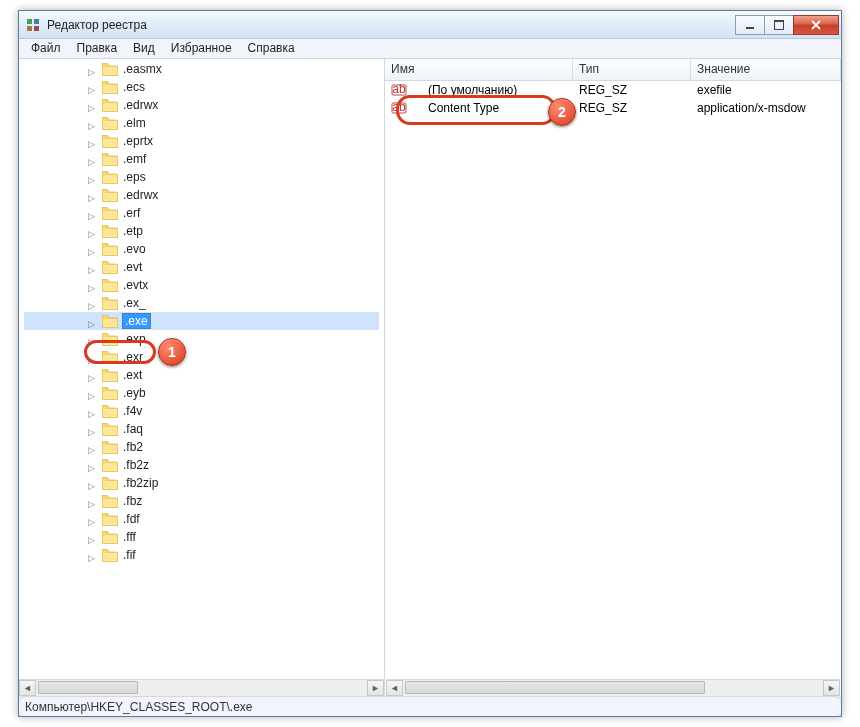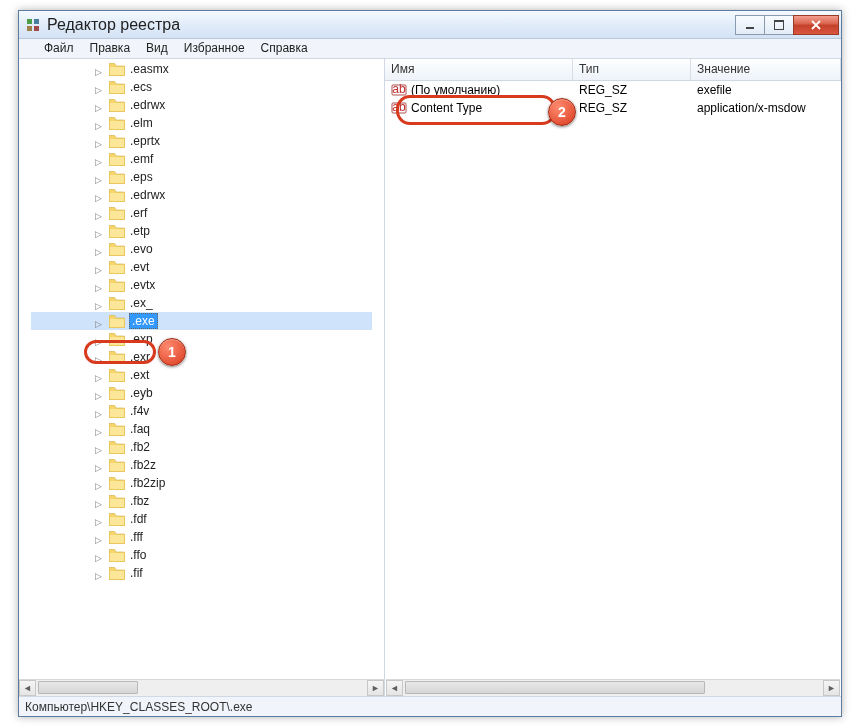--- a/index.html
+++ b/index.html
@@ -2,35 +2,35 @@
 <html><head>
   <meta charset="utf-8">
   <style>
     * { margin: 0; padding: 0; box-sizing: border-box; font-family: "Segoe UI", Tahoma, sans-serif; font-size: 12px; }
     body { background: #fff; width: 860px; height: 727px; position: relative; overflow: hidden; }
     
     .window { position: absolute; top: 10px; left: 18px; width: 824px; height: 707px; border: 1px solid #5a7ca0; background: linear-gradient(to bottom, #e8f0fa 0%, #dce8f6 100%); box-shadow: 0 0 8px rgba(0,0,0,0.3); }
     
     .titlebar { height: 28px; background: linear-gradient(to bottom, #f5faff 0%, #e1ecf9 50%, #d4e2f4 100%); display: flex; align-items: center; padding: 0 2px 0 6px; border-bottom: 1px solid #b8c8dc; }
     .titlebar-icon { width: 16px; height: 16px; margin-right: 6px; }
-    .titlebar-text { flex: 1; color: #222; font-size: 16px; }
+    .titlebar-text { flex: 1; color: #222; font-size: 12px; }
     .win-buttons { display: flex; gap: 0; }
     .win-btn { width: 30px; height: 20px; border: 1px solid #8a9bb0; background: linear-gradient(to bottom, #f8fbfe, #e2ecf7); display: flex; align-items: center; justify-content: center; cursor: pointer; margin-left: -1px; }
     .win-btn.min::before { content: ""; width: 8px; height: 2px; background: #444; margin-top: 6px; }
     .win-btn.max::before { content: ""; width: 8px; height: 7px; border: 1px solid #444; border-top: 2px solid #444; }
     .win-btn.close { width: 46px; background: linear-gradient(to bottom, #f19e90, #d9614a 45%, #c3402a 50%, #d9553e); border-color: #9a3a28; }
     .win-btn.close svg { width: 10px; height: 10px; }
     
-    .menubar { height: 20px; background: #f1f5fb; display: flex; padding: 0 17px; border-bottom: 1px solid #d0d8e4; }
+    .menubar { height: 20px; background: #f1f5fb; display: flex; padding: 0 4px; border-bottom: 1px solid #d0d8e4; }
     .menu-item { padding: 2px 8px; cursor: pointer; color: #222; }
     
     .content { display: flex; height: calc(100% - 28px - 20px - 20px); background: #fff; }
     
     .tree-pane { width: 366px; border-right: 1px solid #d0d8e4; position: relative; overflow: hidden; background: #fff; }
-    .tree { padding: 1px 12px; }
+    .tree { padding: 1px 5px; }
     .tree-item { display: flex; align-items: center; height: 18px; padding-left: 64px; cursor: pointer; white-space: nowrap; }
     .tree-item.selected { background: #cfe3fa; }
     .tree-item.selected .tree-label { border: 1px dotted #666; background: #3399ff; color: #fff; padding: 0 2px; }
     .tree-expand { width: 11px; height: 11px; margin-right: 3px; color: #808080; }
     .tree-expand.collapsed::before { content: "▷"; font-size: 9px; display: inline-block; }
     .folder-icon { width: 16px; height: 13px; margin-right: 4px; }
     .tree-label { color: #222; padding: 0 1px; }
     
     .list-pane { flex: 1; background: #fff; overflow: hidden; }
     .list-header { display: flex; height: 22px; border-bottom: 1px solid #d0d8e4; background: linear-gradient(to bottom, #fdfefe, #eef3f9); }
@@ -38,23 +38,23 @@
     .list-header-col.name { width: 188px; }
     .list-header-col.type { width: 118px; }
     .list-header-col.value { flex: 1; }
     
     .list-body { }
     .list-row { display: flex; height: 18px; align-items: center; cursor: pointer; }
     .list-cell { padding: 0 6px; overflow: hidden; white-space: nowrap; }
     .list-cell.name { width: 188px; display: flex; align-items: center; }
     .list-cell.type { width: 118px; }
     .list-cell.value { flex: 1; }
-    .value-icon { width: 16px; height: 16px; margin-right: 4px; flex-shrink: 0; }
-    
-    .statusbar { height: 20px; background: #f1f5fb; border-top: 1px solid #d0d8e4; padding: 2px 6px; color: #333; display: flex; align-items: center; }
+    .value-icon { width: 16px; height: 16px; margin-right: 21px; flex-shrink: 0; }
+    
+    .statusbar { height: 20px; background: #f1f5fb; border-top: 1px solid #d0d8e4; padding: 2px 6px; color: #333; display: flex; align-items: center; border-radius: 7px; }
     
     .hscroll { position: absolute; bottom: 0; left: 0; right: 0; height: 17px; background: #f0f0f0; border-top: 1px solid #d8d8d8; display: flex; }
     .hscroll-btn { width: 17px; height: 16px; background: linear-gradient(#f5f5f5,#e5e5e5); border: 1px solid #c8c8c8; display: flex; align-items: center; justify-content: center; color: #606060; font-size: 9px; }
     .hscroll-track { flex: 1; background: #efefef; position: relative; }
     .hscroll-thumb { position: absolute; top: 1px; left: 2px; width: 100px; height: 13px; background: linear-gradient(#e8e8e8,#d6d6d6); border: 1px solid #b8b8b8; border-radius: 1px; }
     
     .badge { position: absolute; width: 28px; height: 28px; border-radius: 50%; background: radial-gradient(circle at 35% 30%, #ff8a6f, #d83a1e); color: #fff; font-weight: bold; font-size: 14px; display: flex; align-items: center; justify-content: center; box-shadow: 0 1px 3px rgba(0,0,0,0.5), inset 0 1px 1px rgba(255,255,255,0.4); border: 1px solid #a02810; }
     .highlight-ring { position: absolute; border: 3px solid #d83a1e; border-radius: 14px; pointer-events: none; background: rgba(255,255,255,0); }
   </style>
 </head>
@@ -310,28 +310,20 @@
                 <path d="M1 4 L15 4 L15 12 L1 12 Z" fill="#fce69a"></path>
               </svg></span>
             <span class="tree-label">.fff</span>
           </div>
           <div class="tree-item">
             <span class="tree-expand collapsed"></span>
             <span class="folder-icon"><svg viewBox="0 0 16 13">
                 <path d="M0 2 L0 12 Q0 13 1 13 L15 13 Q16 13 16 12 L16 4 Q16 3 15 3 L7 3 L6 1 Q5.7 0.3 5 0.3 L1 0.3 Q0 0.3 0 1.3 Z" fill="#f6d56a" stroke="#c9a030" stroke-width="0.5"></path>
                 <path d="M1 4 L15 4 L15 12 L1 12 Z" fill="#fce69a"></path>
               </svg></span>
-            <span class="tree-label">.ffo</span>
-          </div>
-          <div class="tree-item">
-            <span class="tree-expand collapsed"></span>
-            <span class="folder-icon"><svg viewBox="0 0 16 13">
-                <path d="M0 2 L0 12 Q0 13 1 13 L15 13 Q16 13 16 12 L16 4 Q16 3 15 3 L7 3 L6 1 Q5.7 0.3 5 0.3 L1 0.3 Q0 0.3 0 1.3 Z" fill="#f6d56a" stroke="#c9a030" stroke-width="0.5"></path>
-                <path d="M1 4 L15 4 L15 12 L1 12 Z" fill="#fce69a"></path>
-              </svg></span>
             <span class="tree-label">.fif</span>
           </div>
         </div>
       <div class="hscroll">
         <div class="hscroll-btn">◄</div>
         <div class="hscroll-track">
           <div class="hscroll-thumb"></div>
         </div>
         <div class="hscroll-btn">►</div>
       </div>

